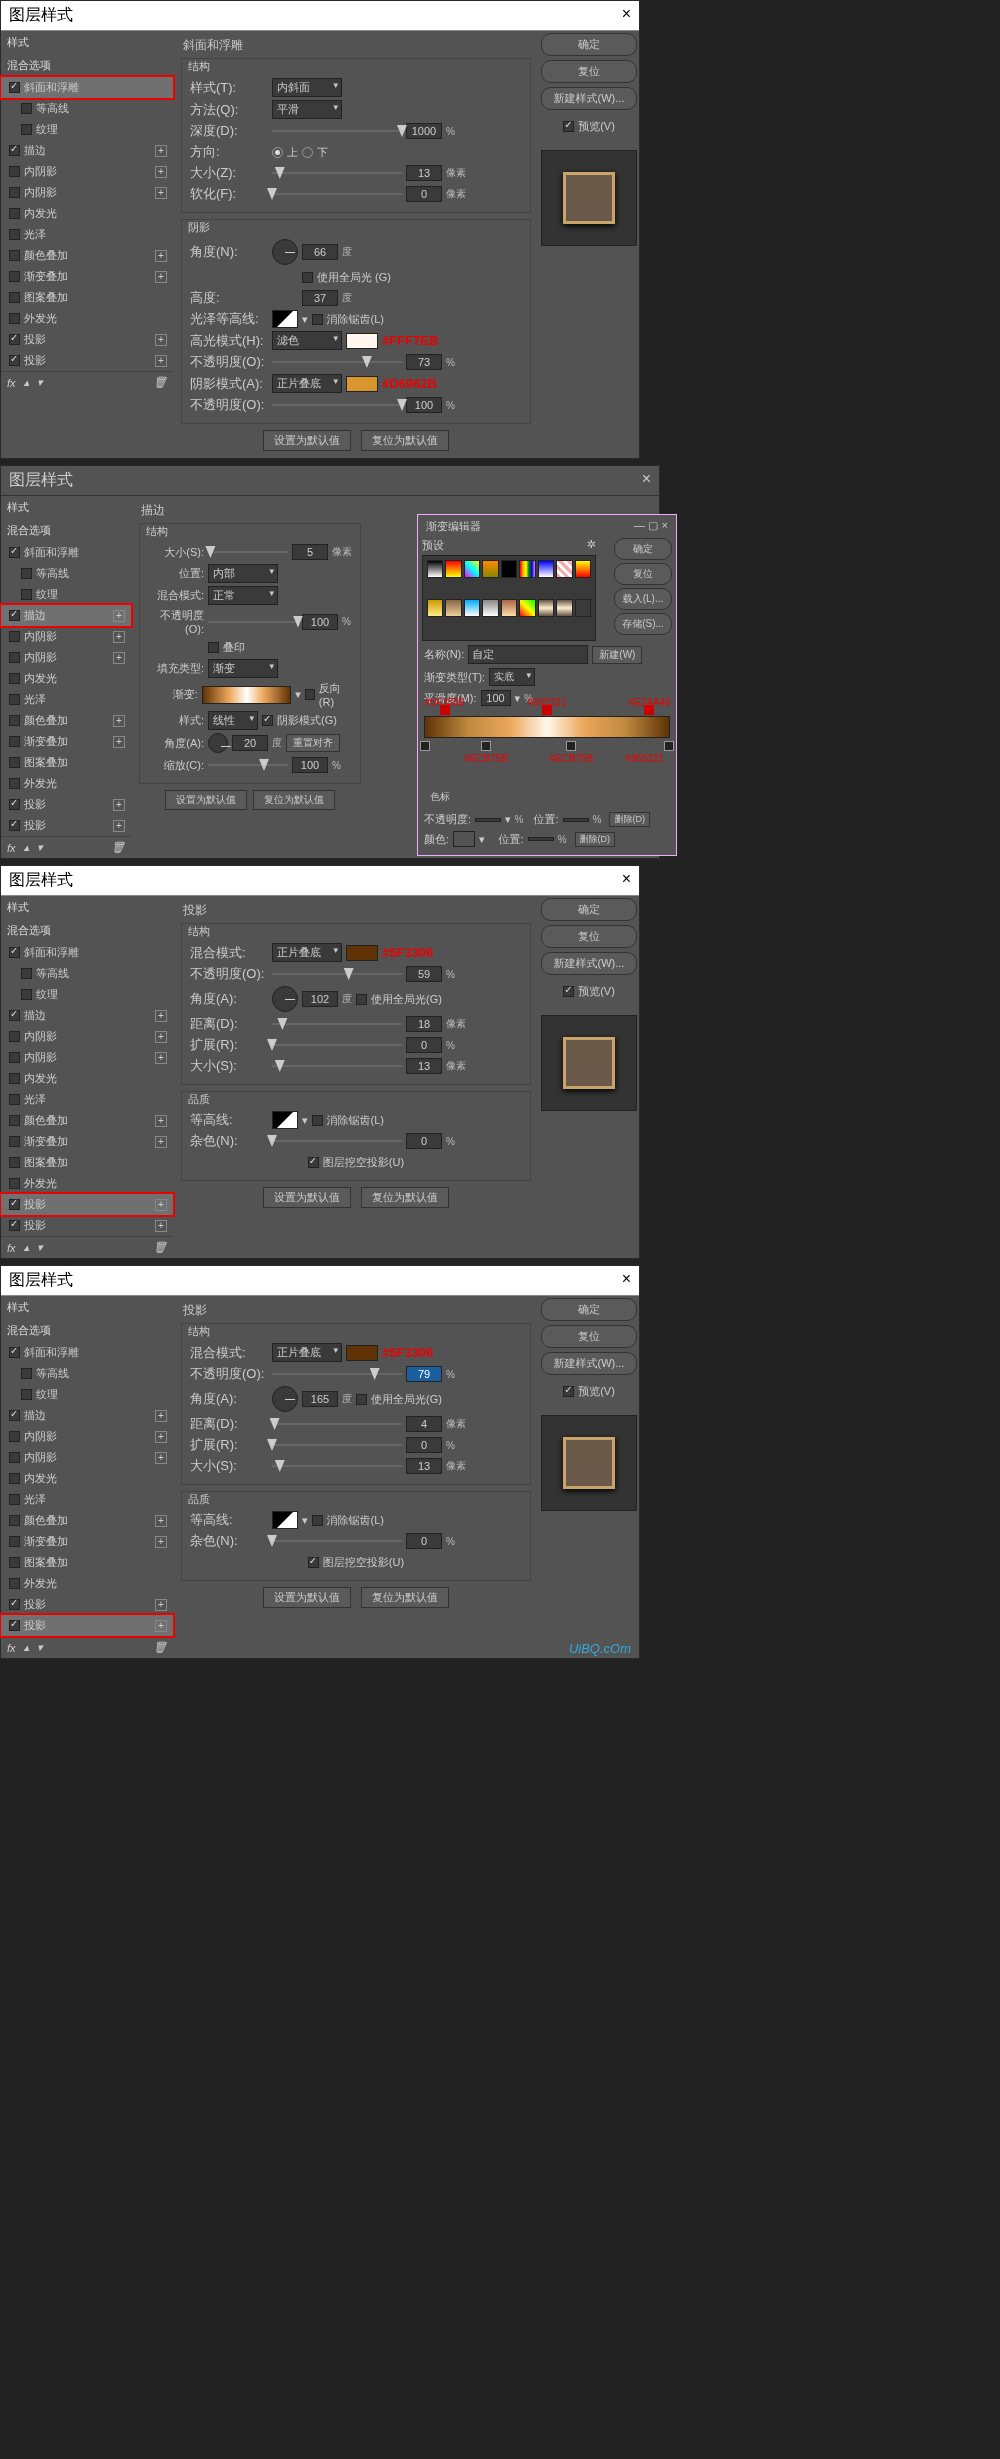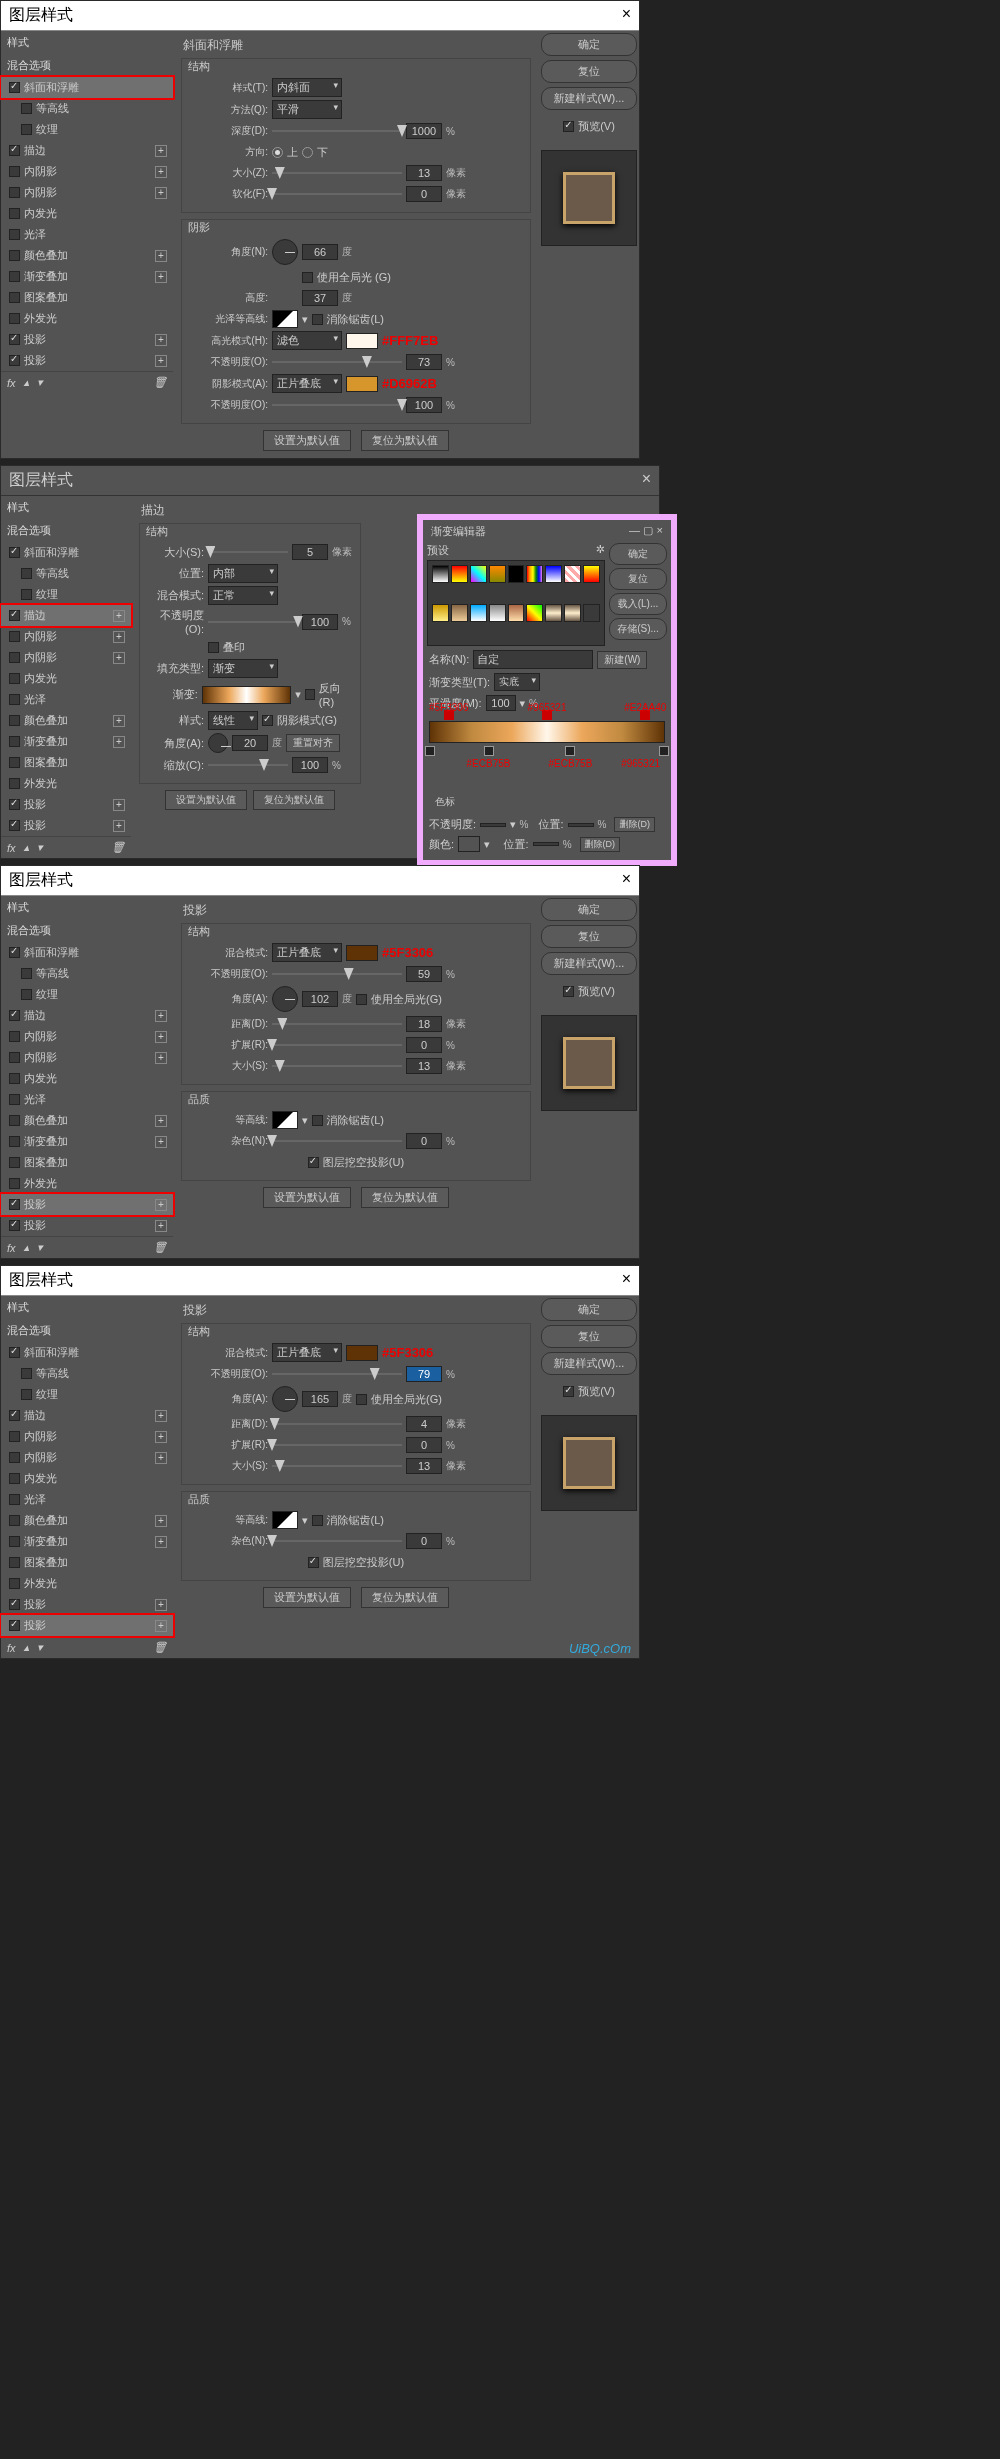--- a/index.html
+++ b/index.html
@@ -16,42 +16,42 @@
 .sitem .plus{position:absolute;right:6px;border:1px solid #888;width:12px;height:12px;display:flex;align-items:center;justify-content:center;font-size:10px;cursor:pointer}
 .sitem.hl{background:#707070}
 .redbox{outline:2px solid #e00}
 .chk{width:11px;height:11px;background:#3a3a3a;border:1px solid #222;display:inline-block;cursor:pointer;position:relative}
 .chk.on::after{content:"✓";position:absolute;top:-3px;left:0;color:#ddd;font-size:10px}
 .fxbar{padding:4px 6px;display:flex;gap:8px;align-items:center;font-style:italic;border-top:1px solid #444}
 .main{flex:1;padding:4px}
 .grp{border:1px solid #444;padding:6px 8px;margin-bottom:6px}
 .grp>.gt{margin:-6px 0 4px -2px;font-size:11px}
 .row{display:flex;align-items:center;gap:4px;margin:3px 0;min-height:18px}
-.lbl{width:78px;text-align:right;font-size:10px}
+.lbl{width:78px;text-align:left;font-size:13px}
 .lbl2{width:56px;text-align:right;font-size:11px}
 .sel{background:#3a3a3a;border:1px solid #222;padding:1px 16px 1px 4px;min-width:70px;position:relative;cursor:pointer}
 .sel::after{content:"▾";position:absolute;right:3px;top:1px;font-size:9px}
 .num{background:#3a3a3a;border:1px solid #222;width:36px;padding:1px 3px;text-align:center}
 .slider{flex:1;max-width:130px;height:12px;position:relative;background:linear-gradient(#666,#666) center/100% 2px no-repeat}
 .slider .thumb{position:absolute;top:0;width:10px;height:12px;background:#ccc;clip-path:polygon(0 0,100% 0,50% 100%);transform:translateX(-50%)}
 .unit{font-size:10px;color:#bbb}
 .radio{width:11px;height:11px;border-radius:50%;border:1px solid #999;display:inline-block;position:relative;cursor:pointer}
 .radio.on::after{content:"";position:absolute;inset:2px;background:#ddd;border-radius:50%}
 .hex{color:#e00;font-weight:bold;font-size:13px}
 .swatch{width:32px;height:16px;border:1px solid #222;cursor:pointer}
 .dial{width:26px;height:26px;border:1px solid #222;border-radius:50%;background:#3a3a3a;position:relative}
 .dial::after{content:"";position:absolute;width:10px;height:1px;background:#ccc;top:12px;left:12px;transform-origin:left center}
 .btn{background:#5a5a5a;border:1px solid #333;padding:2px 10px;cursor:pointer;font-size:11px}
 .rbtns{width:100px;display:flex;flex-direction:column;gap:4px;padding:2px}
 .rbtn{background:#5a5a5a;border:1px solid #333;border-radius:10px;padding:3px 0;text-align:center;cursor:pointer;font-size:11px}
 .prev{margin-top:8px;width:96px;height:96px;background:#333;border:1px solid #222;display:flex;align-items:center;justify-content:center}
 .tile{width:52px;height:52px;background:#6b5a4a;border:3px solid #c9a46a;box-shadow:0 2px 6px #000}
 .gradbar{width:210px;height:18px;background:linear-gradient(90deg,#5f3306,#eca75b 30%,#fff 50%,#eca75b 70%,#5f3306);border:1px solid #222;cursor:pointer}
 .contour{width:26px;height:18px;background:linear-gradient(135deg,#000 49%,#fff 51%);border:1px solid #222;cursor:pointer}
-.gedit{position:absolute;right:-18px;top:18px;width:260px;background:#535353;border:6px solid #f0abfc;padding:4px}
+.gedit{position:absolute;right:-18px;top:18px;width:260px;background:#535353;border:1px solid #f0abfc;padding:4px}
 .gedit .gtb{display:flex;justify-content:space-between;padding:0 4px 4px}
 .presets{background:#3a3a3a;border:1px solid #222;padding:4px;display:grid;grid-template-columns:repeat(9,1fr);gap:2px;height:86px}
 .pswatch{width:100%;height:18px;border:1px solid #222}
 .gedit .bigbar{height:22px;margin:10px 2px 0;background:linear-gradient(90deg,#5f3306,#c08a40 18%,#eca75b 35%,#fff7eb 50%,#eca75b 65%,#c08a40 82%,#5f3306);border:1px solid #222;position:relative}
 .stop{position:absolute;width:10px;height:10px;background:#c00;top:-12px;transform:translateX(-50%)}
 .stop.b{top:24px;background:#222;border:1px solid #999}
 .mini{font-size:10px;color:#e00;position:absolute;top:-20px;transform:translateX(-50%)}
 .mini.b{top:36px}
 .gerow{display:flex;gap:4px;align-items:center;margin:4px 2px;font-size:10px}
 .watermark{position:absolute;right:8px;bottom:2px;color:#3ad;font-size:13px;font-style:italic}
@@ -411,21 +411,21 @@
         <span class="btn" style="font-size:10px">设置为默认值</span>
         <span class="btn" style="font-size:10px">复位为默认值</span>
       </div>
     </div>
 
     <div class="gedit">
       <div class="gtb">
           <span>渐变编辑器</span>
           <span>—  ▢  ×</span>
         </div>
-      <div style="display:flex;gap:4px">
+      <div style="display:flex;gap:18px">
         <div style="flex:1">
           <div style="font-size:10px;margin-bottom:2px;display:flex;justify-content:space-between">
               <span>预设</span>
               <span>✲</span>
             </div>
           <div class="presets">
             <div class="pswatch" style="background:linear-gradient(#000,#fff)"></div>
               <div class="pswatch" style="background:linear-gradient(#f00,#ff0)"></div>
               <div class="pswatch" style="background:linear-gradient(45deg,#f0f,#0ff,#ff0)"></div>
               <div class="pswatch" style="background:linear-gradient(#f80,#880)"></div>

